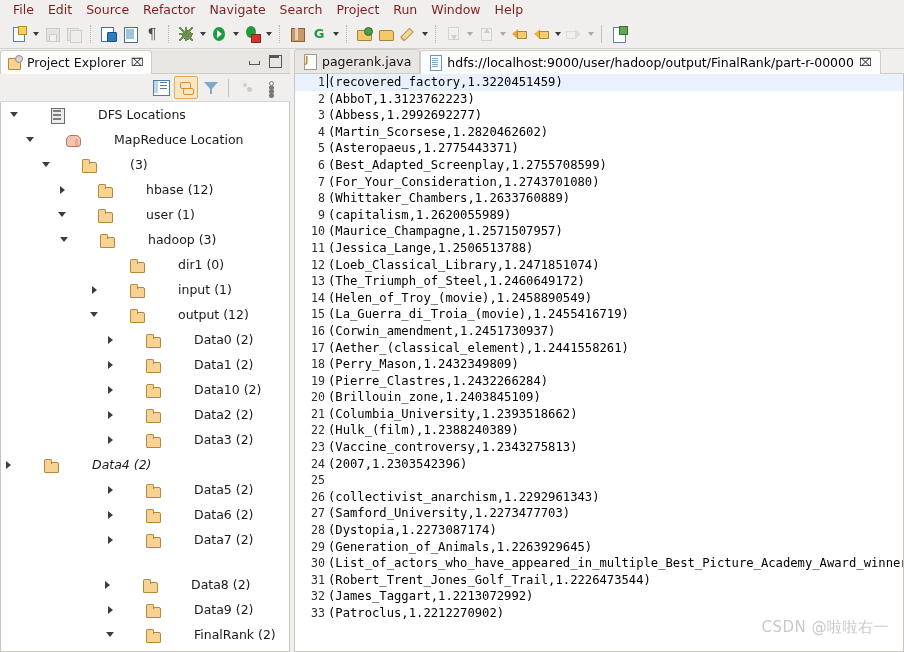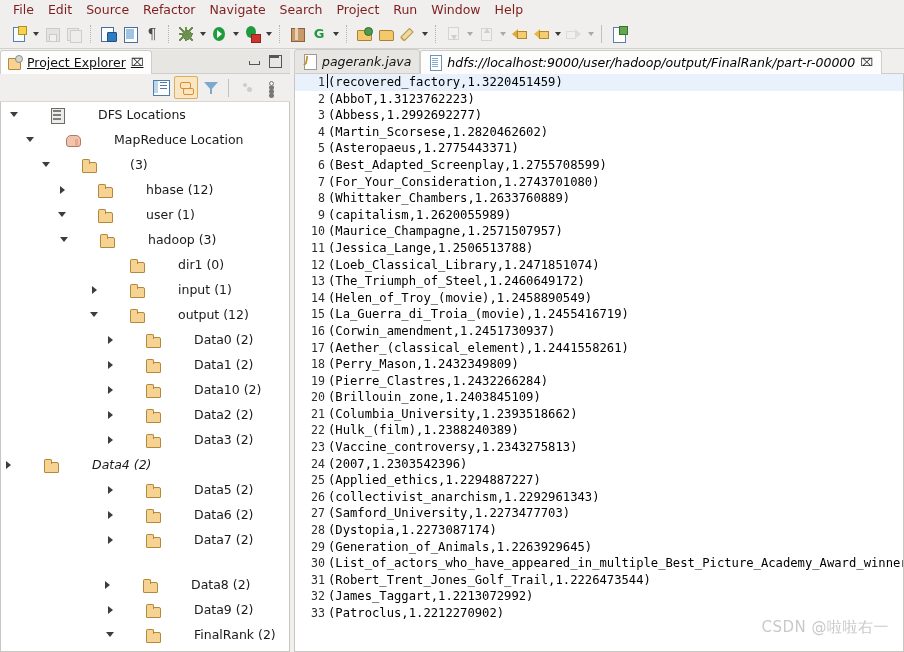--- a/index.html
+++ b/index.html
@@ -279,21 +279,20 @@
     display: flex;
     align-items: center;
     gap: 5px;
     padding: 0 8px 0 6px;
     background: #fdfdfd;
     border: 1px solid #cfcdc8;
     border-bottom: none;
     border-radius: 3px 3px 0 0;
     font-size: 12.5px;
     color: #121212;
-    text-decoration: underline;
   }
   .view-tab .tab-close {
     font-size: 11px;
     color: #2b2b2b;
   }
   .view-tabrow-fill {
     flex: 1 1 auto;
     height: 23px;
     background: #e8e6e2;
     border-bottom: 1px solid #cfcdc8;
@@ -486,21 +485,20 @@
     align-items: center;
     gap: 5px;
     padding: 0 8px;
     font-size: 12.5px;
     color: #121212;
     background: #e8e6e2;
     border: 1px solid #cfcdc8;
     border-bottom: 1px solid #cfcdc8;
     border-radius: 3px 3px 0 0;
     white-space: nowrap;
-    font-style: italic;
   }
   .ed-tab.active {
     background: #fdfdfd;
     border-bottom: none;
     color: #000;
   }
   .ed-tabrow-fill {
     flex: 1 1 auto;
     height: 23px;
     border-bottom: 1px solid #cfcdc8;
@@ -871,21 +869,21 @@
             <div class="code-line"><span class="gutter-num">15</span><span class="code-text">(La_Guerra_di_Troia_(movie),1.2455416719)</span></div>
             <div class="code-line"><span class="gutter-num">16</span><span class="code-text">(Corwin_amendment,1.2451730937)</span></div>
             <div class="code-line"><span class="gutter-num">17</span><span class="code-text">(Aether_(classical_element),1.2441558261)</span></div>
             <div class="code-line"><span class="gutter-num">18</span><span class="code-text">(Perry_Mason,1.2432349809)</span></div>
             <div class="code-line"><span class="gutter-num">19</span><span class="code-text">(Pierre_Clastres,1.2432266284)</span></div>
             <div class="code-line"><span class="gutter-num">20</span><span class="code-text">(Brillouin_zone,1.2403845109)</span></div>
             <div class="code-line"><span class="gutter-num">21</span><span class="code-text">(Columbia_University,1.2393518662)</span></div>
             <div class="code-line"><span class="gutter-num">22</span><span class="code-text">(Hulk_(film),1.2388240389)</span></div>
             <div class="code-line"><span class="gutter-num">23</span><span class="code-text">(Vaccine_controversy,1.2343275813)</span></div>
             <div class="code-line"><span class="gutter-num">24</span><span class="code-text">(2007,1.2303542396)</span></div>
-            <div class="code-line"><span class="gutter-num">25</span><span class="code-text">(Applied_ethics,1.2294887227)</span></div>
+            <div class="code-line"><span class="gutter-num">25</span></div>
             <div class="code-line"><span class="gutter-num">26</span><span class="code-text">(collectivist_anarchism,1.2292961343)</span></div>
             <div class="code-line"><span class="gutter-num">27</span><span class="code-text">(Samford_University,1.2273477703)</span></div>
             <div class="code-line"><span class="gutter-num">28</span><span class="code-text">(Dystopia,1.2273087174)</span></div>
             <div class="code-line"><span class="gutter-num">29</span><span class="code-text">(Generation_of_Animals,1.2263929645)</span></div>
             <div class="code-line"><span class="gutter-num">30</span><span class="code-text">(List_of_actors_who_have_appeared_in_multiple_Best_Picture_Academy_Award_winners,1.2263066119)</span></div>
             <div class="code-line"><span class="gutter-num">31</span><span class="code-text">(Robert_Trent_Jones_Golf_Trail,1.2226473544)</span></div>
             <div class="code-line"><span class="gutter-num">32</span><span class="code-text">(James_Taggart,1.2213072992)</span></div>
             <div class="code-line"><span class="gutter-num">33</span><span class="code-text">(Patroclus,1.2212270902)</span></div>
           </div>
         <div class="watermark">CSDN @啦啦右一</div>

